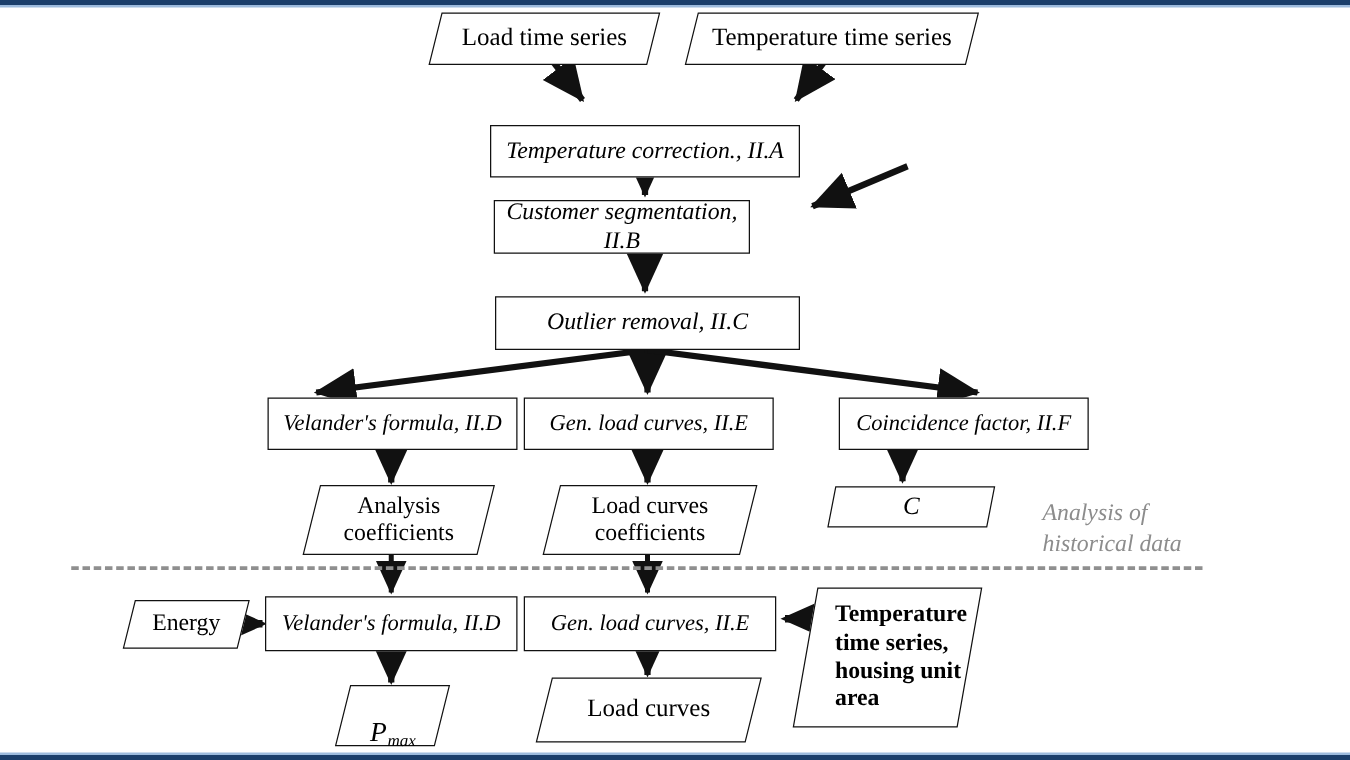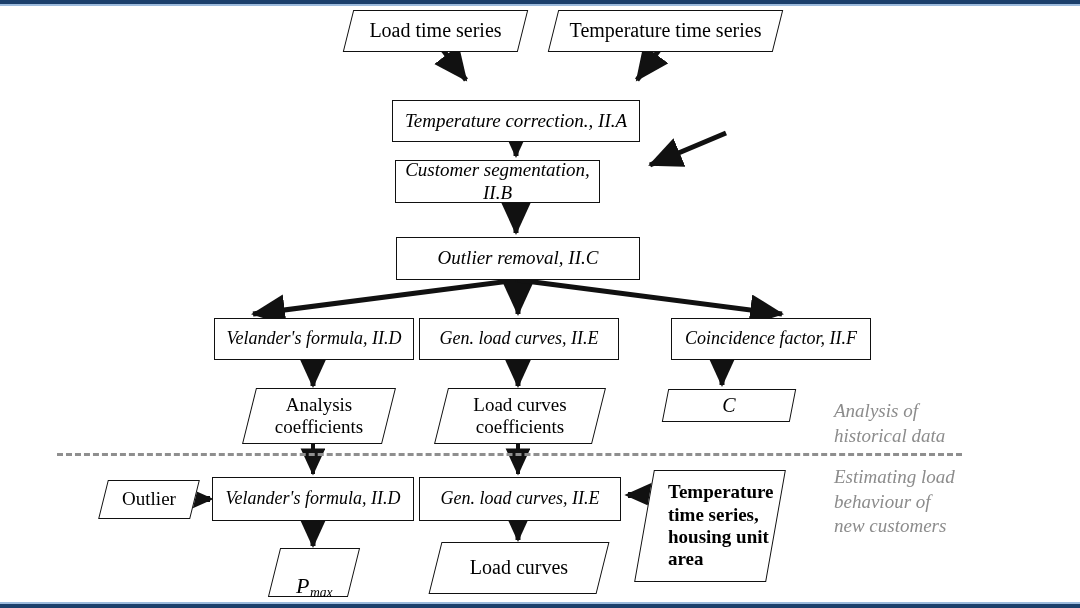--- a/index.html
+++ b/index.html
@@ -223,27 +223,24 @@
   <div class="node data flat" style="left:665px; top:389px; width:128px; height:33px;">
     <span class="skew"></span>
     <span class="lbl mathvar">C</span>
   </div>
 
   <div id="divider"></div>
 
   <div class="annotation" style="left:810px; top:399px;">Analysis of
 historical data</div>
 
-  <div class="annotation" style="left:810px; top:465px;">Estimating load
-behaviour of
-new customers</div>
 
   <div class="node data" style="left:103px; top:480px; width:92px; height:39px; font-size:19px;">
     <span class="skew"></span>
-    <span class="lbl">Outlier</span>
+    <span class="lbl">Energy</span>
   </div>
 
   <div class="node process" style="left:212px; top:477px; width:202px; height:44px; font-size:18px;">
     <span class="lbl">Velander's formula, II.D</span>
   </div>
 
   <div class="node process" style="left:419px; top:477px; width:202px; height:44px; font-size:18px;">
     <span class="lbl">Gen. load curves, II.E</span>
   </div>
 

